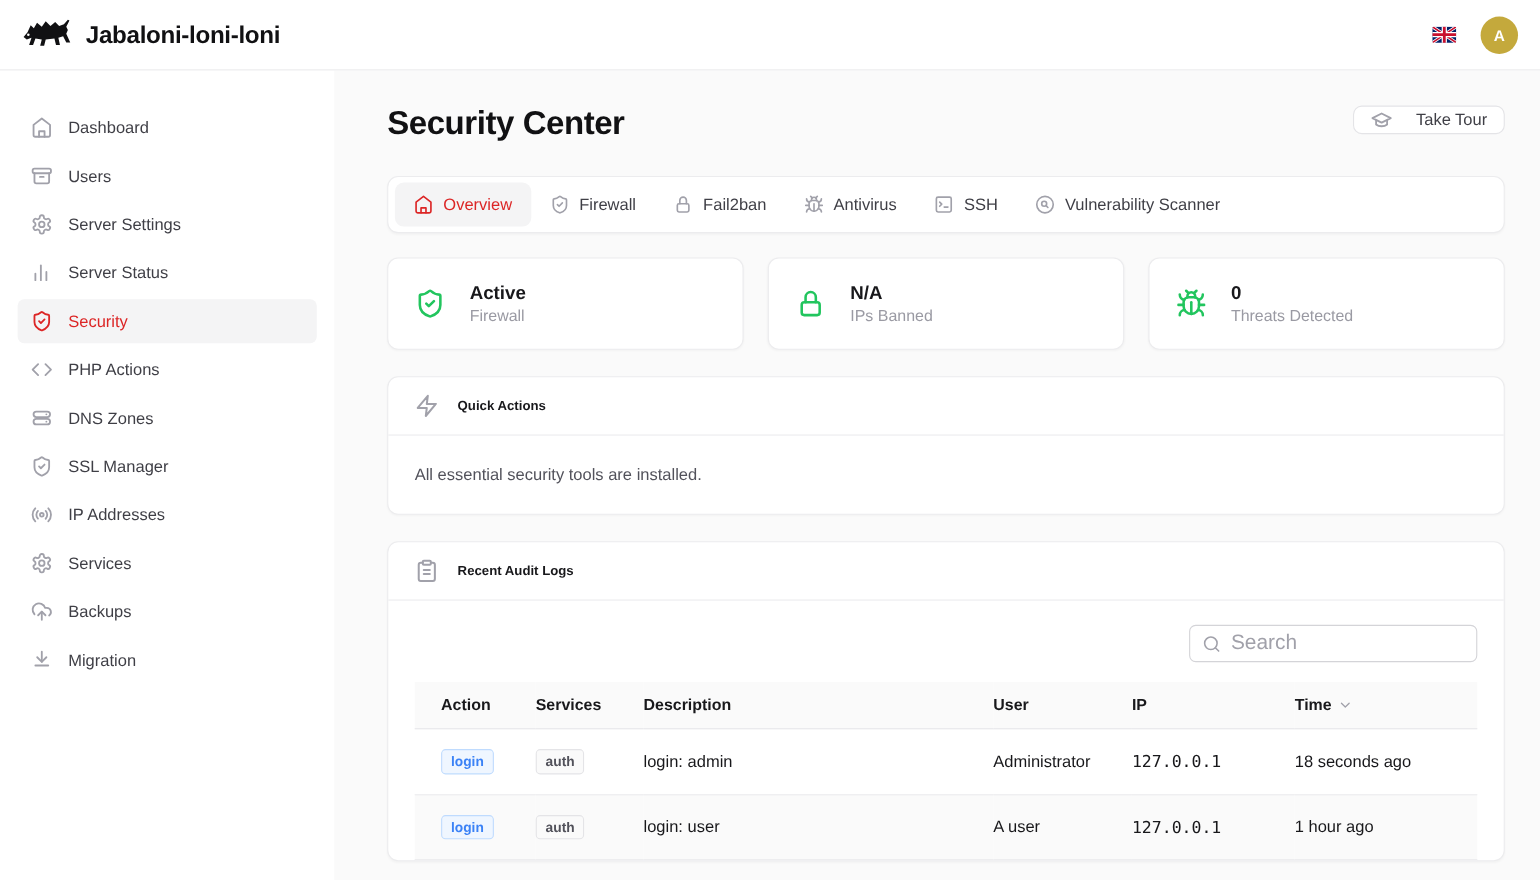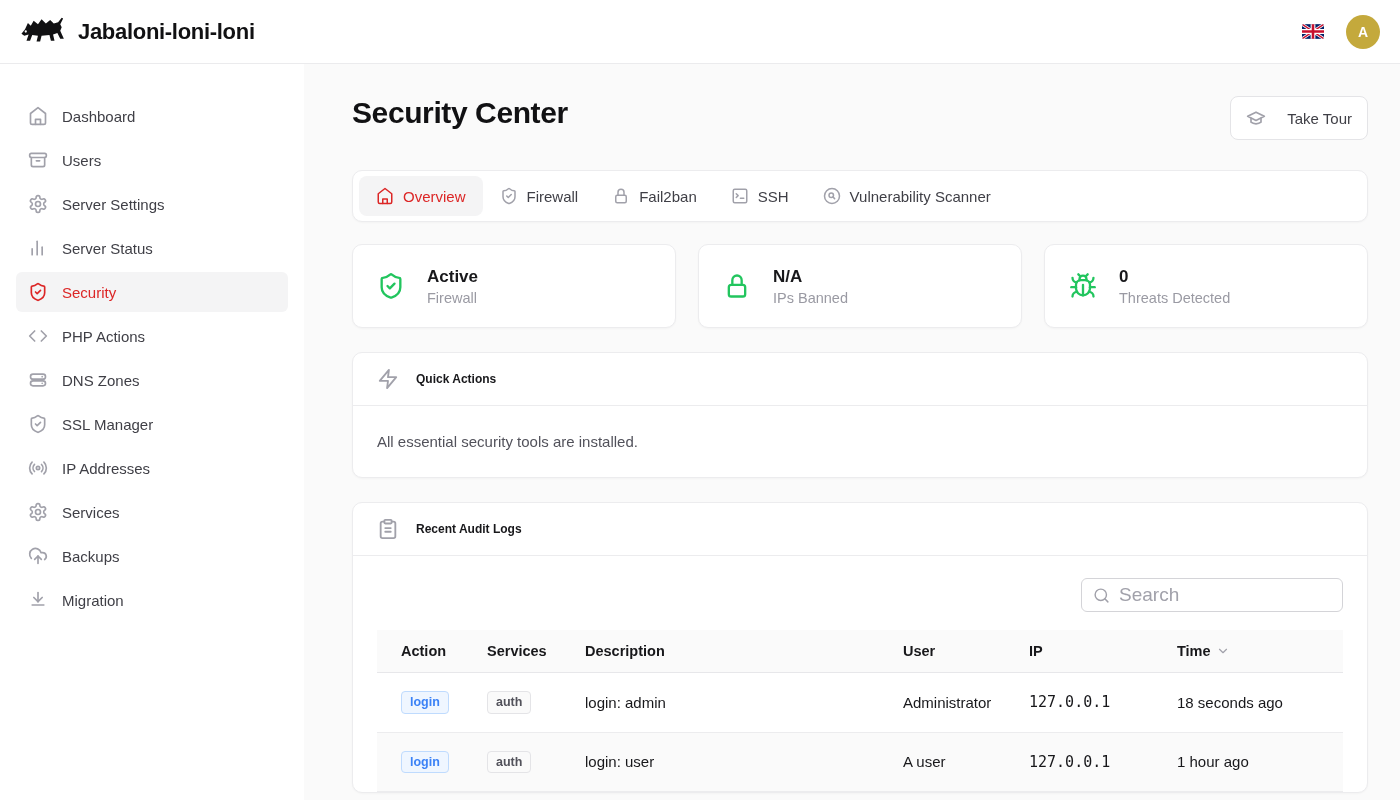--- a/index.html
+++ b/index.html
@@ -43,21 +43,21 @@
   .nav-item.active .ic { color: #dc2626; }
 
   
   .main {
     position: absolute; top: 64px; left: 304px; right: 0; bottom: 0;
     background: #fafafa; padding: 32px 32px 0 48px; overflow: hidden;
   }
   .page-head { display: flex; align-items: flex-start; justify-content: space-between; margin-bottom: 30px; }
   .page-title { font-size: 30px; font-weight: 700; letter-spacing: -0.4px; color: #111113; }
   .btn-tour {
-    display: flex; align-items: center; gap: 21px; height: 44px; padding: 0 15px;
+    display: flex; align-items: center; gap: 21px; height: 26px; padding: 0 15px;
     background: #ffffff; border: 1px solid #e4e4e7; border-radius: 8px;
     font-size: 15px; color: #3f3f46; cursor: pointer; font-family: inherit;
   }
   .btn-tour .ic { color: #a1a1aa; }
 
   .card {
     background: #ffffff; border: 1px solid #ececee; border-radius: 10px;
     box-shadow: 0 1px 2px rgba(0,0,0,0.03);
   }
 
@@ -307,20 +307,38 @@
       <span>Firewall</span>
     </div>
     <div class="tab">
       <span class="ic">
         <svg width="18" height="18" viewBox="0 0 24 24" fill="none" stroke="currentColor" stroke-width="2" stroke-linecap="round" stroke-linejoin="round">
             <rect x="5" y="11" width="14" height="10" rx="2"></rect>
             <path d="M8 11V7a4 4 0 0 1 8 0v4"></path>
           </svg>
       </span>
       <span>Fail2ban</span>
+    </div>
+    <div class="tab">
+      <span class="ic">
+        <svg width="18" height="18" viewBox="0 0 24 24" fill="none" stroke="currentColor" stroke-width="2" stroke-linecap="round" stroke-linejoin="round">
+            <path d="m8 2 1.88 1.88"></path>
+            <path d="M14.12 3.88 16 2"></path>
+            <path d="M9 7.13v-1a3 3 0 1 1 6 0v1"></path>
+            <path d="M18 11a4 4 0 0 0-4-4h-4a4 4 0 0 0-4 4v3a6 6 0 0 0 12 0z"></path>
+            <path d="M12 20v-9"></path>
+            <path d="M6.53 9C4.6 8.8 3 7.1 3 5"></path>
+            <path d="M6 13H2"></path>
+            <path d="M3 21c0-2.1 1.7-3.9 3.8-4"></path>
+            <path d="M20.97 5c0 2.1-1.6 3.8-3.5 4"></path>
+            <path d="M22 13h-4"></path>
+            <path d="M17.2 17c2.1.1 3.8 1.9 3.8 4"></path>
+          </svg>
+      </span>
+      <span>Antivirus</span>
     </div>
     <div class="tab">
       <span class="ic">
         <svg width="18" height="18" viewBox="0 0 24 24" fill="none" stroke="currentColor" stroke-width="2" stroke-linecap="round" stroke-linejoin="round">
             <rect x="3" y="3" width="18" height="18" rx="2"></rect>
             <path d="m7 9 2.5 2.5L7 14"></path>
             <path d="M12.5 15H17"></path>
           </svg>
       </span>
       <span>SSH</span>

